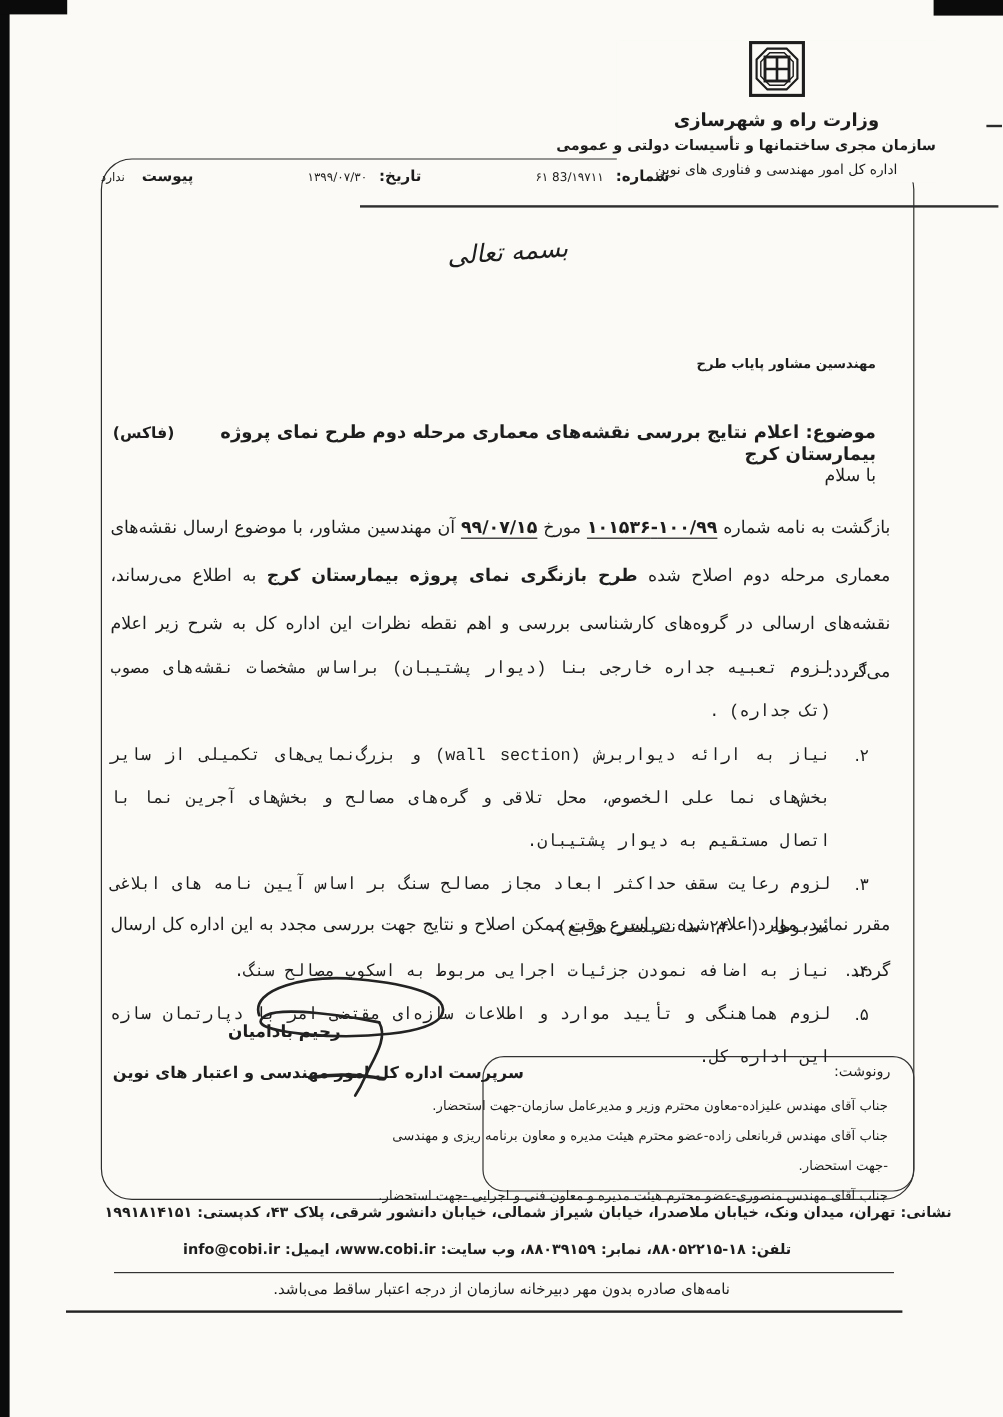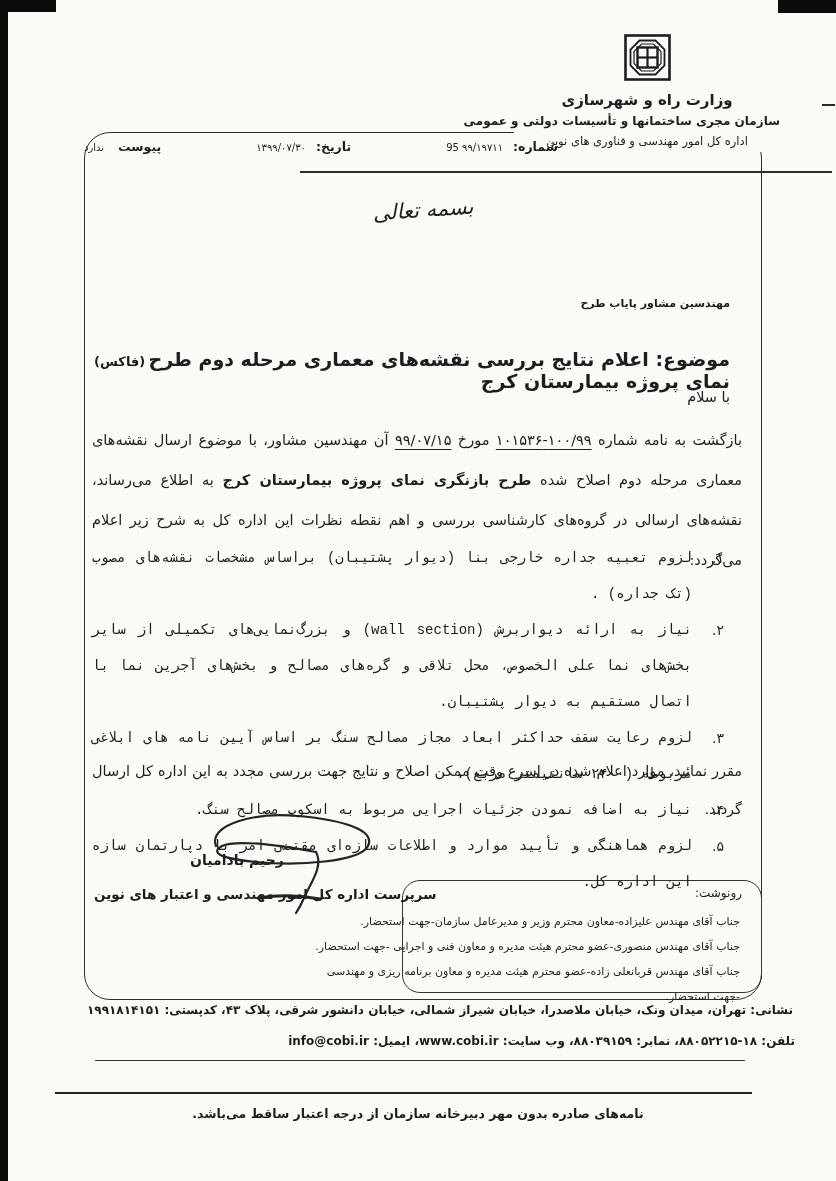--- a/index.html
+++ b/index.html
@@ -40,29 +40,29 @@
   .meta-value { font-size:10px; }
   .meta-attach { display:flex; gap:14px; }
 
   .besmele { position:absolute; top:198px; left:84px; width:678px; text-align:center;
              font-size:21px; font-style:italic; transform:rotate(-4deg); z-index:2;
              font-family:"DejaVu Serif", serif; }
 
   .recipient { position:absolute; top:297px; right:106px; font-size:11px; font-weight:bold; z-index:2; }
   .subject-row { position:absolute; top:327px; right:106px; left:94px; display:flex;
                  justify-content:space-between; align-items:baseline; z-index:2; }
-  .subject { font-size:19px; font-weight:bold; }
+  .subject { font-size:15px; font-weight:bold; }
   .fax-note { font-size:13px; font-weight:bold;margin-top:27px; }
 
   .salutation { position:absolute; top:389px; right:106px; font-size:14.5px; z-index:2; }
 
   .body-par { position:absolute; top:420px; right:94px; left:92px; font-size:14.5px;
               line-height:40px; text-align:justify; z-index:2; }
   .body-par .bold { font-weight:bold; }
-  .body-par .refnum { font-weight:normal; text-decoration:underline; text-underline-offset:4px; }
+  .body-par .refnum { font-weight:bold; text-decoration:underline; text-underline-offset:4px; }
 
   .items { position:absolute; top:540px; right:112px; left:92px; z-index:2; }
   .item { display:flex; gap:10px; font-size:14px; line-height:36px; }
   .item-num { flex:0 0 22px; text-align:right; }
   .item-text { flex:1; text-align:justify;font-family:Liberation Mono, monospace; }
 
   .closing { position:absolute; top:752px; right:94px; left:92px; font-size:14.5px;
              line-height:38px; text-align:justify; z-index:2; }
 
   .sig-scribble { position:absolute; left:138px; top:806px; z-index:4; }
@@ -72,25 +72,25 @@
 
   .cc-box { position:absolute; left:402px; top:880px; width:360px; height:113px;
             border:1.4px solid #333; border-radius:18px; z-index:1; }
   .cc-label { position:absolute; top:886px; left:402px; width:350px; text-align:right;
               padding-right:10px; font-size:12px; z-index:2; }
   .cc-lines { position:absolute; top:909px; left:300px; width:452px; text-align:right;
               padding-right:12px; font-size:11px; line-height:25px; z-index:2; }
 
   .footer-address { position:absolute; top:1003px; left:43px; width:750px; 
                     font-size:12px; font-weight:bold; z-index:2; }
-  .footer-contact { position:absolute; top:1034px; left:45px; width:750px; text-align:right;
+  .footer-contact { position:absolute; top:1034px; left:31px; width:750px; text-align:center;
                     font-size:12px; font-weight:bold; z-index:2; }
   .footer-rule-1 { position:absolute; top:1060px; left:95px; width:650px; height:1.2px; background:#333; }
   .footer-validity { position:absolute; top:1066px; left:43px; width:750px; text-align:center;
-                     font-size:12.5px; font-weight:bold; z-index:2;margin-top:40px; }
+                     font-size:12.5px; font-weight:normal; z-index:2; }
   .footer-rule-2 { position:absolute; top:1092px; left:55px; width:697px; height:1.7px; background:#222; }
 </style>
 </head>
 <body>
 
 <div class="page">
 
   <div class="scan-strip-left"></div>
   <div class="scan-mark-tl"></div>
   <div class="scan-mark-tr"></div>
@@ -111,21 +111,21 @@
     <div class="organization">سازمان مجری ساختمانها و تأسیسات دولتی و عمومی</div>
     <div class="department">اداره کل امور مهندسی و فناوری های نوین</div>
   </div>
 
   <div class="frame"></div>
   <div class="header-underline"></div>
 
   <div class="meta-row">
     <div class="meta-group">
       <span class="meta-label">شماره:</span>
-      <span class="meta-value">۹۹/۱۹۷۱۱ 95</span>
+      <span class="meta-value">83/۱۹۷۱۱ ۶۱</span>
     </div>
     <div class="meta-group">
       <span class="meta-label">تاریخ:</span>
       <span class="meta-value">۱۳۹۹/۰۷/۳۰</span>
     </div>
     <div class="meta-group meta-attach">
       <span class="meta-label">پیوست</span>
       <span class="meta-value">ندارد</span>
     </div>
   </div>
@@ -180,22 +180,22 @@
     <path d="M178,46 C186,60 172,78 166,92 C163,99 160,104 158,107" fill="none" stroke="#232323" stroke-width="2.2" stroke-linecap="round"></path>
     <path d="M120,92 C145,88 165,90 182,93" fill="none" stroke="#232323" stroke-width="3" stroke-linecap="round"></path>
   </svg>
   <div class="sig-name">رحیم بادامیان</div>
   <div class="sig-title">سرپرست اداره کل امور مهندسی و اعتبار های نوین</div>
 
   <div class="cc-box"></div>
   <div class="cc-label">رونوشت:</div>
   <div class="cc-lines">
     <div>جناب آقای مهندس علیزاده-معاون محترم وزیر و مدیرعامل سازمان-جهت استحضار.</div>
+    <div>جناب آقای مهندس قربانعلی زاده-عضو محترم هیئت مدیره و معاون برنامه ریزی و مهندسی -جهت استحضار.</div>
     <div>جناب آقای مهندس منصوری-عضو محترم هیئت مدیره و معاون فنی و اجرایی -جهت استحضار.</div>
-    <div>جناب آقای مهندس قربانعلی زاده-عضو محترم هیئت مدیره و معاون برنامه ریزی و مهندسی -جهت استحضار.</div>
   </div>
 
   <div class="footer-address">نشانی: تهران، میدان ونک، خیابان ملاصدرا، خیابان شیراز شمالی، خیابان دانشور شرقی، پلاک ۴۳، کدپستی: ۱۹۹۱۸۱۴۱۵۱</div>
   <div class="footer-contact">تلفن: ۱۸-۸۸۰۵۲۲۱۵، نمابر: ۸۸۰۳۹۱۵۹، وب سایت: www.cobi.ir، ایمیل: info@cobi.ir</div>
   <div class="footer-rule-1"></div>
   <div class="footer-validity">نامه‌های صادره بدون مهر دبیرخانه سازمان از درجه اعتبار ساقط می‌باشد.</div>
   <div class="footer-rule-2"></div>
 
 </div>
 

